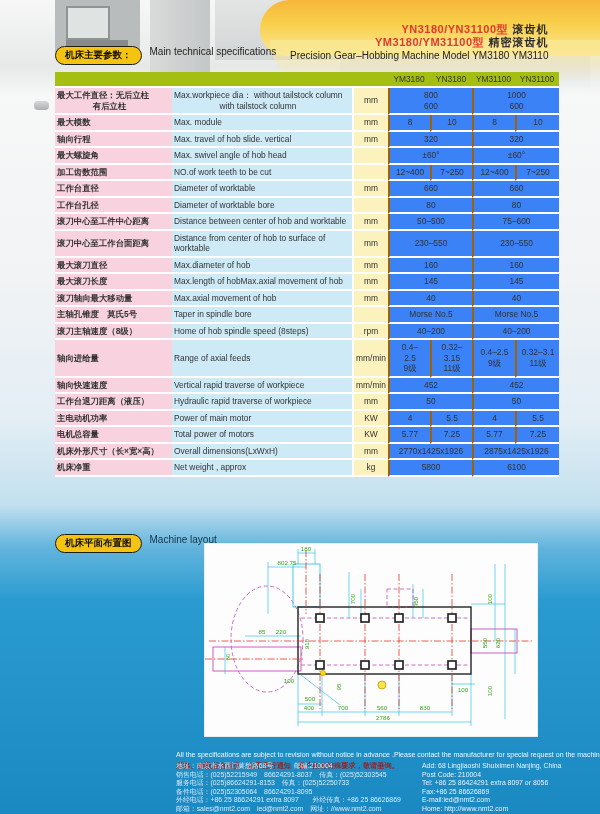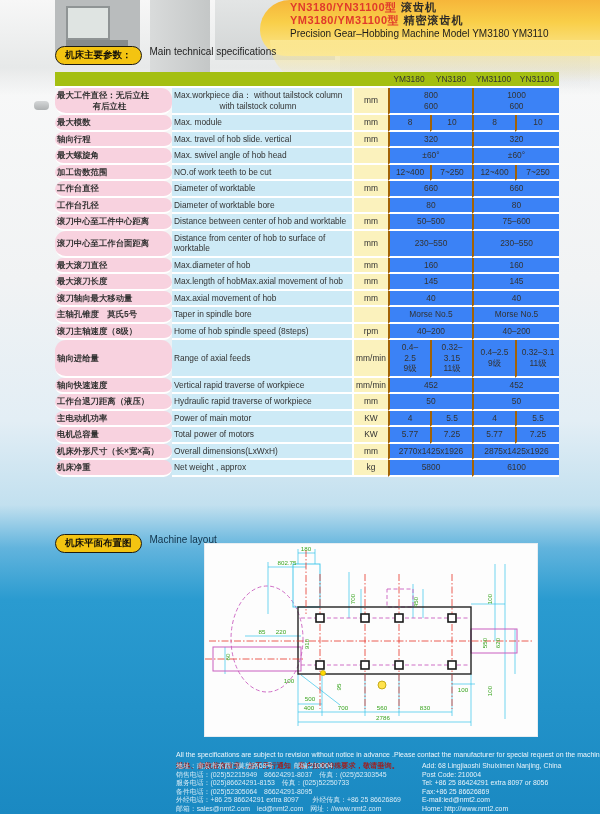--- a/index.html
+++ b/index.html
@@ -16,39 +16,39 @@
   .photo .keys{position:absolute;left:66px;top:40px;width:62px;height:8px;background:#868b8c;}
   .photo .col1{position:absolute;left:150px;top:0;width:60px;height:80px;background:linear-gradient(90deg,#d9dbdb,#c4c7c7);}
   .photo .col2{position:absolute;left:215px;top:0;width:120px;height:60px;background:linear-gradient(180deg,#e3e5e5,#d2d5d5);}
   .photo .mach{position:absolute;left:340px;top:30px;width:250px;height:60px;background:linear-gradient(180deg,#d8dadb,rgba(232,234,234,0));}
   
   .blob{position:absolute;right:0;top:0;width:340px;height:56px;
     background:linear-gradient(180deg,#f6b63a 0%,#f9cf49 40%,#fbe896 100%);
     border-radius:34px 0 0 30px;}
   .blob2{position:absolute;right:0;top:40px;width:330px;height:42px;
     background:linear-gradient(180deg,rgba(251,232,150,.85),rgba(251,232,150,0));border-radius:0 0 0 40px;}
-  .titles{position:absolute;left:290px;top:0;line-height:12px;white-space:nowrap;}
+  .titles{position:absolute;left:290px;top:22px;line-height:12px;white-space:nowrap;text-align:right;}
   .t-red{color:#e03a2b;font-weight:bold;font-size:11px;letter-spacing:.5px;}
   .t-dark{color:#2e2b28;font-weight:bold;font-size:11px;letter-spacing:1px;}
   .t-en{color:#1d1c1b;font-size:10px;margin-top:2px;letter-spacing:0;}
   
   .badgerow{position:absolute;left:55px;display:flex;align-items:flex-start;gap:8px;}
   .badge{background:#f4c411;border:1.6px solid #1f1c12;border-radius:10px;
     font-size:9.5px;font-weight:bold;color:#141109;padding:2px 9px;white-space:nowrap;}
   .badgelabel{font-size:10px;color:#222;}
   .br1{top:46px;} .br2{top:534px;}
   
   .clip{position:absolute;left:34px;top:101px;width:15px;height:9px;background:linear-gradient(180deg,#d5d7d8,#aeb1b2);border-radius:4px;}
   
   table.spec{position:absolute;left:55px;top:72px;width:504px;border-collapse:separate;border-spacing:0;table-layout:fixed;}
   table.spec td{box-sizing:border-box;font-size:8.4px;color:#333;padding:2px 2px;
     border-bottom:2px solid #fff;vertical-align:middle;line-height:10.5px;white-space:pre-line;}
   tr.head td{background:#a4bf11;border-bottom:2px solid #fff;height:16px;padding:1px 0;}
   .mh{font-size:8.4px;color:#2a2a2a;text-align:center;white-space:nowrap;}
-  .cCn{background:#f8d2df;font-weight:bold;text-align:left;padding-left:5px;border-radius:11px;}
+  .cCn{background:#f8d2df;font-weight:bold;text-align:left;padding-left:5px;}
   .cEn{background:#cdeaf6;text-align:left;padding-left:4px;font-size:8.2px;}
   .cU{background:#fbf2bd;text-align:center;border-left:2px solid #fff;}
   .cV{background:#3b82f6;text-align:center;border-left:2px solid #a16207;}
   .lineL{display:block;text-align:left;}
   .lineR{display:block;text-align:center;padding-right:8px;}
   
   .panelw{position:absolute;left:205px;top:544px;width:332px;height:192px;background:#fdfdfd;box-shadow:0 0 0 1px #e8eef2;}
   
   .note-cn{position:absolute;left:176px;top:741px;font-size:7.2px;font-weight:bold;color:#9e1f1f;white-space:nowrap;margin-top:20px;}
   .note-en{position:absolute;left:176px;top:751px;font-size:7px;color:#eef6fb;white-space:nowrap;}

